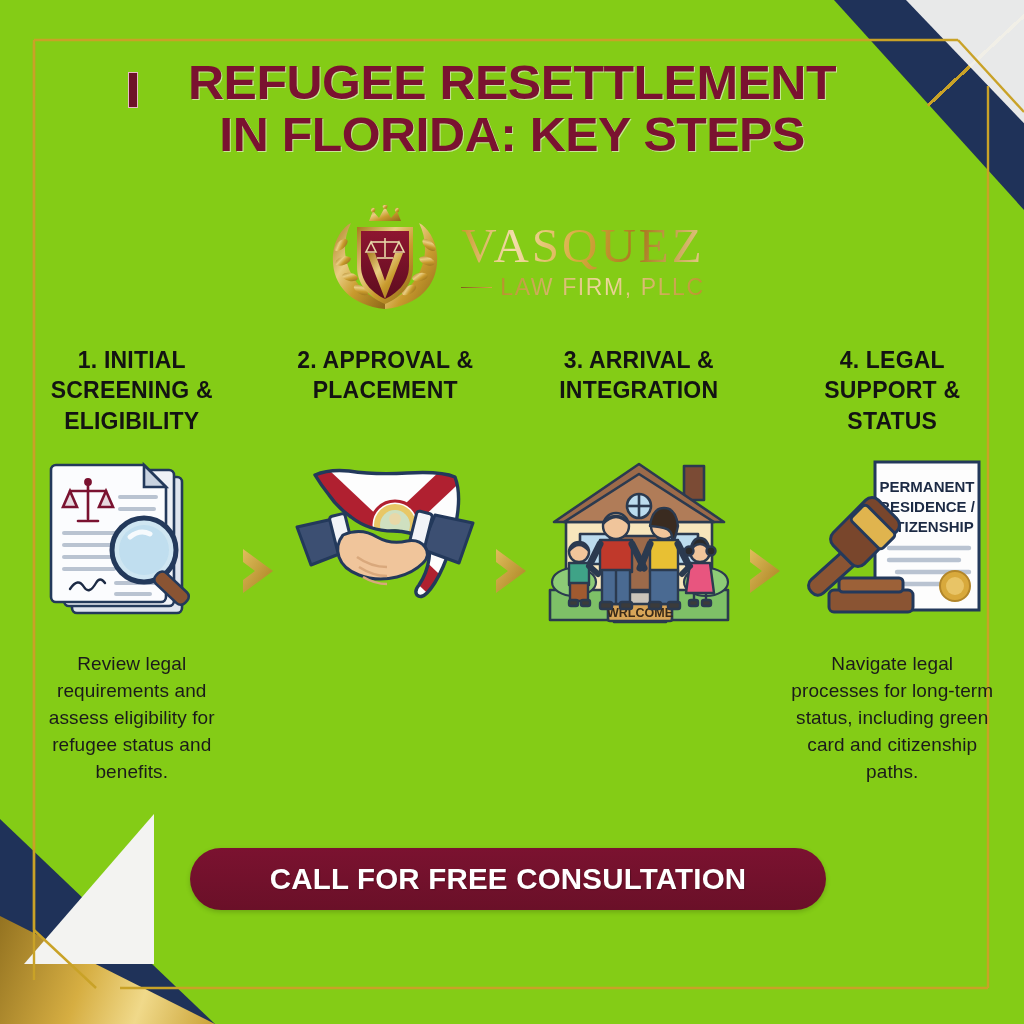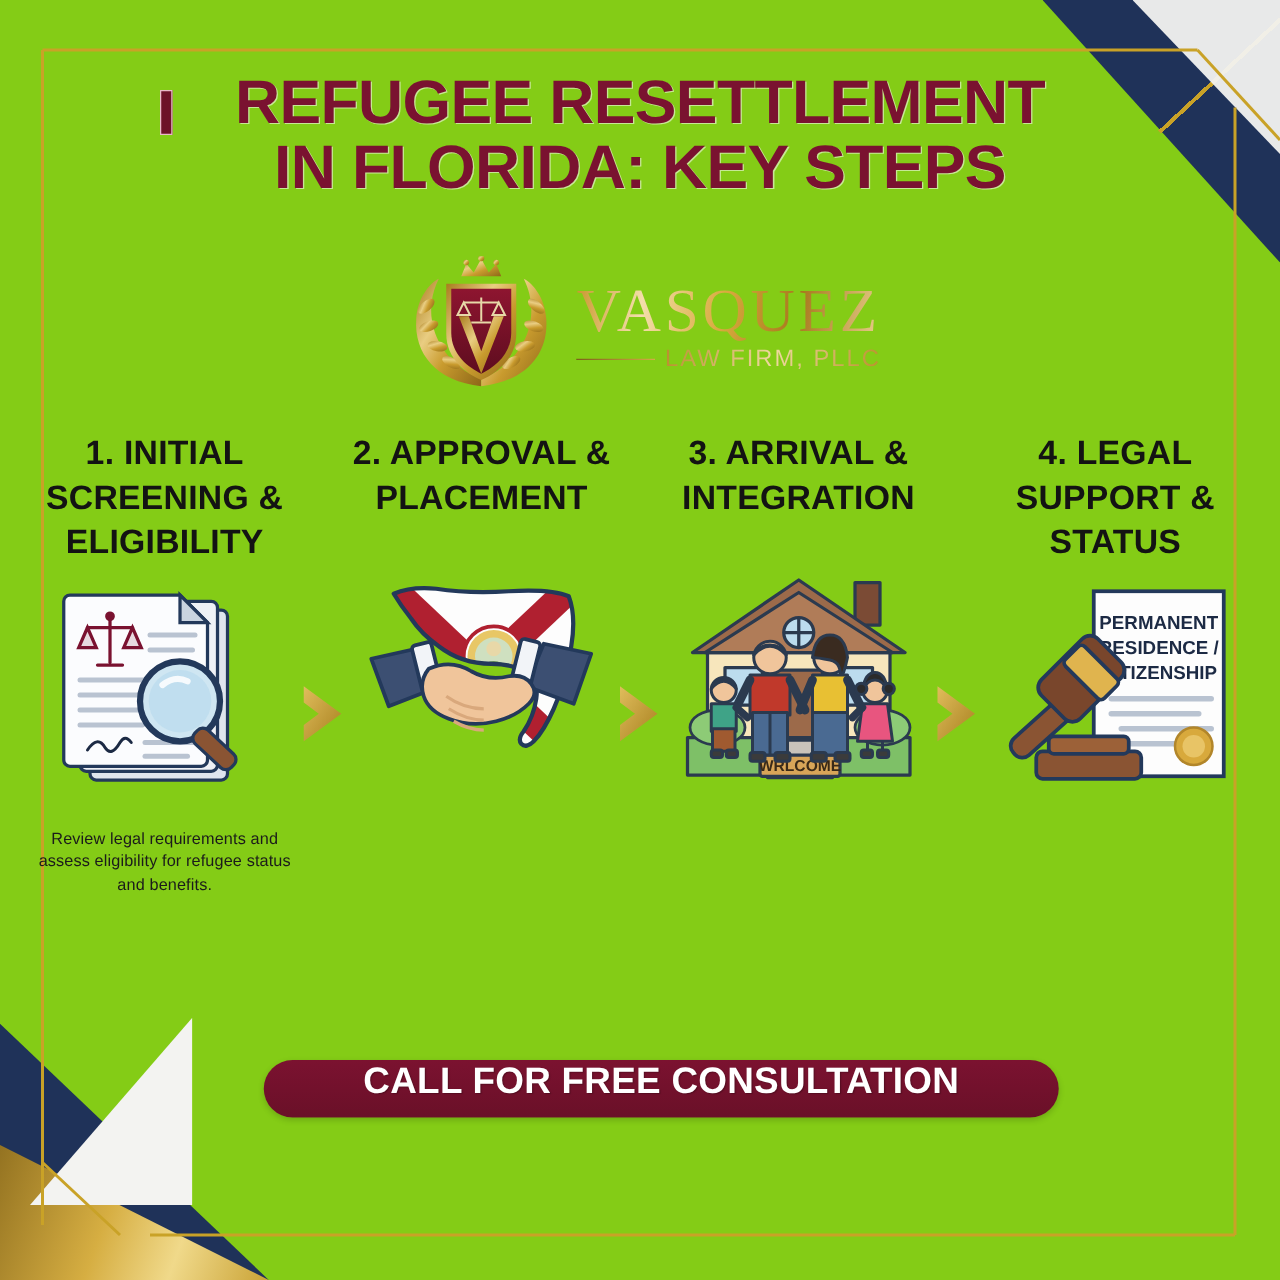--- a/index.html
+++ b/index.html
@@ -84,53 +84,53 @@
     font-family:"Liberation Serif", serif;
     background:linear-gradient(100deg,#c9962b 0%,#f3deab 22%,#d8ab3e 48%,#a8781d 72%,#e8cf8d 100%);
     -webkit-background-clip:text; background-clip:text; color:transparent;
     line-height:1;
     text-decoration:underline;
   }
   .logo-sub-row{ display:flex; align-items:center; gap:8px; width:100%; margin-top:4px; }
   .logo-rule{ height:1.6px; flex:1; background:linear-gradient(90deg,#8a6a1c,#d9b css); }
   .logo-rule{ background:linear-gradient(90deg,#7d5f18,#d3ab45); }
   .logo-sub{
-    font-size:19px; letter-spacing:1.6px; white-space:nowrap;
+    font-size:23px; letter-spacing:1.6px; white-space:nowrap;
     font-family:"Liberation Sans", sans-serif;
     background:linear-gradient(100deg,#b98f2c,#efd9a0,#bb8f2b);
     -webkit-background-clip:text; background-clip:text; color:transparent;
   }
 
   
   .steps{
     position:absolute; top:345px; left:28px; right:28px;
     display:flex; align-items:flex-start; justify-content:space-between;
   }
   .step{ width:226px; display:flex; flex-direction:column; align-items:center; }
   .step-title{
-    font-size:27px; font-weight:800; color:#131313; text-align:center;
+    font-size:23px; font-weight:800; color:#131313; text-align:center;
     line-height:1.32; letter-spacing:.2px; text-transform:uppercase;
     min-height:96px;
   }
   .step-icon{ height:190px; display:flex; align-items:center; justify-content:center; margin-top:2px; }
   .step-desc{
-    margin-top:18px; font-size:13px; color:#1b1b1b; text-align:center;
+    margin-top:18px; font-size:19px; color:#1b1b1b; text-align:center;
     line-height:1.42; letter-spacing:.1px;
   }
   .arrow{
     width:46px; height:52px; flex:0 0 auto; margin-top:200px;
     display:flex; align-items:center; justify-content:center;
   }
 
   
   .cta{
-    position:absolute; left:211px; top:848px; width:636px; height:46px;
+    position:absolute; left:190px; top:848px; width:636px; height:62px;
     background:linear-gradient(180deg,#7b1230 0%,#6a1028 100%);
     border-radius:34px;
-    display:flex; justify-content:center;
+    display:flex; align-items:center; justify-content:center;
     box-shadow:0 2px 5px rgba(0,0,0,.18);
   }
   .cta-label{
     color:#fff; font-size:29.5px; font-weight:800; letter-spacing:.2px;
     text-shadow:1px 1px 1px rgba(0,0,0,.25);
   }
   .footer{
     position:absolute; top:935px; left:0; width:100%;
     text-align:center; font-size:29px; font-weight:500; color:#111;
     letter-spacing:-0.3px;
@@ -420,20 +420,21 @@
 
             <g stroke="#23395b" stroke-width="3" stroke-linejoin="round">
               <rect x="2" y="104" width="80" height="18" rx="8" transform="rotate(-42 42 113)" fill="#8a5433"></rect>
               <rect x="44" y="48" width="44" height="64" rx="9" transform="rotate(45 66 80)" fill="#79462c"></rect>
               <rect x="52" y="64" width="44" height="22" rx="4" transform="rotate(45 74 75)" fill="#e0b44e"></rect>
               <rect x="30" y="138" width="84" height="22" rx="5" fill="#8a5433"></rect>
               <rect x="40" y="126" width="64" height="14" rx="4" fill="#9c6138"></rect>
             </g>
           </svg>
         </div>
+        <div class="step-desc">Navigate legal processes for long-term status, including green card and citizenship paths.</div>
       </div>
 
     </div>
 
     <div class="cta">
       <span class="cta-label">CALL FOR FREE CONSULTATION</span>
     </div>
 
 
   </div>

